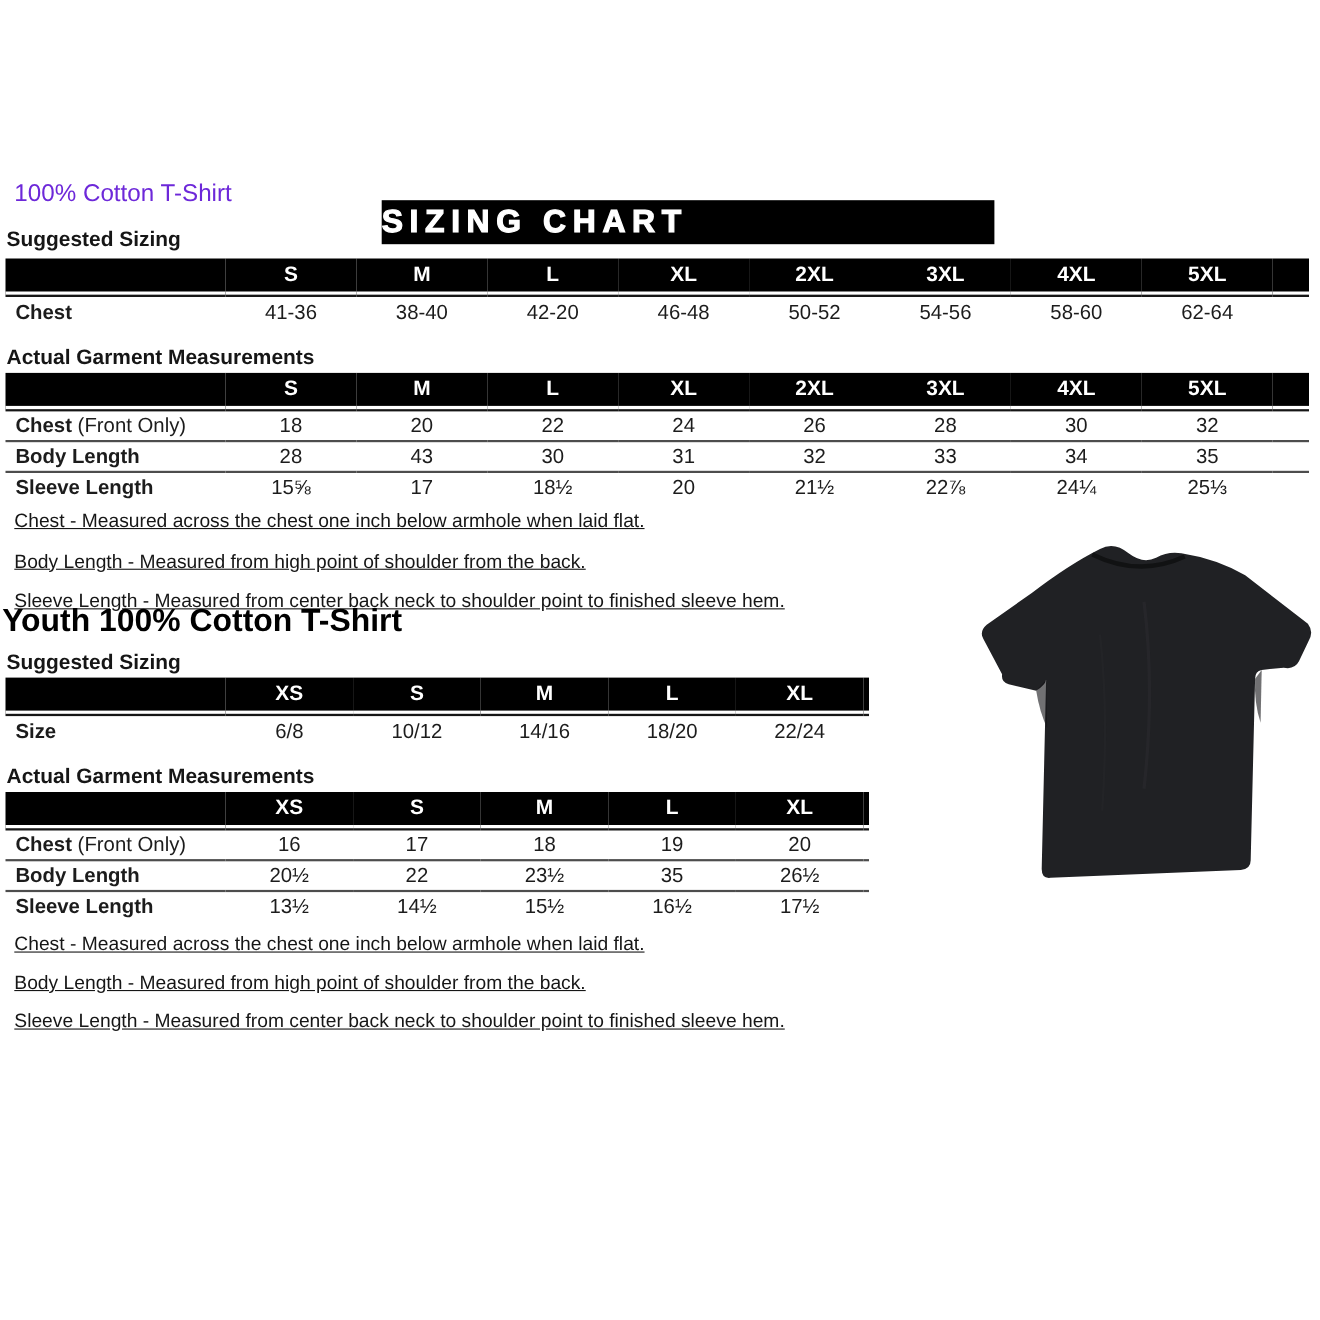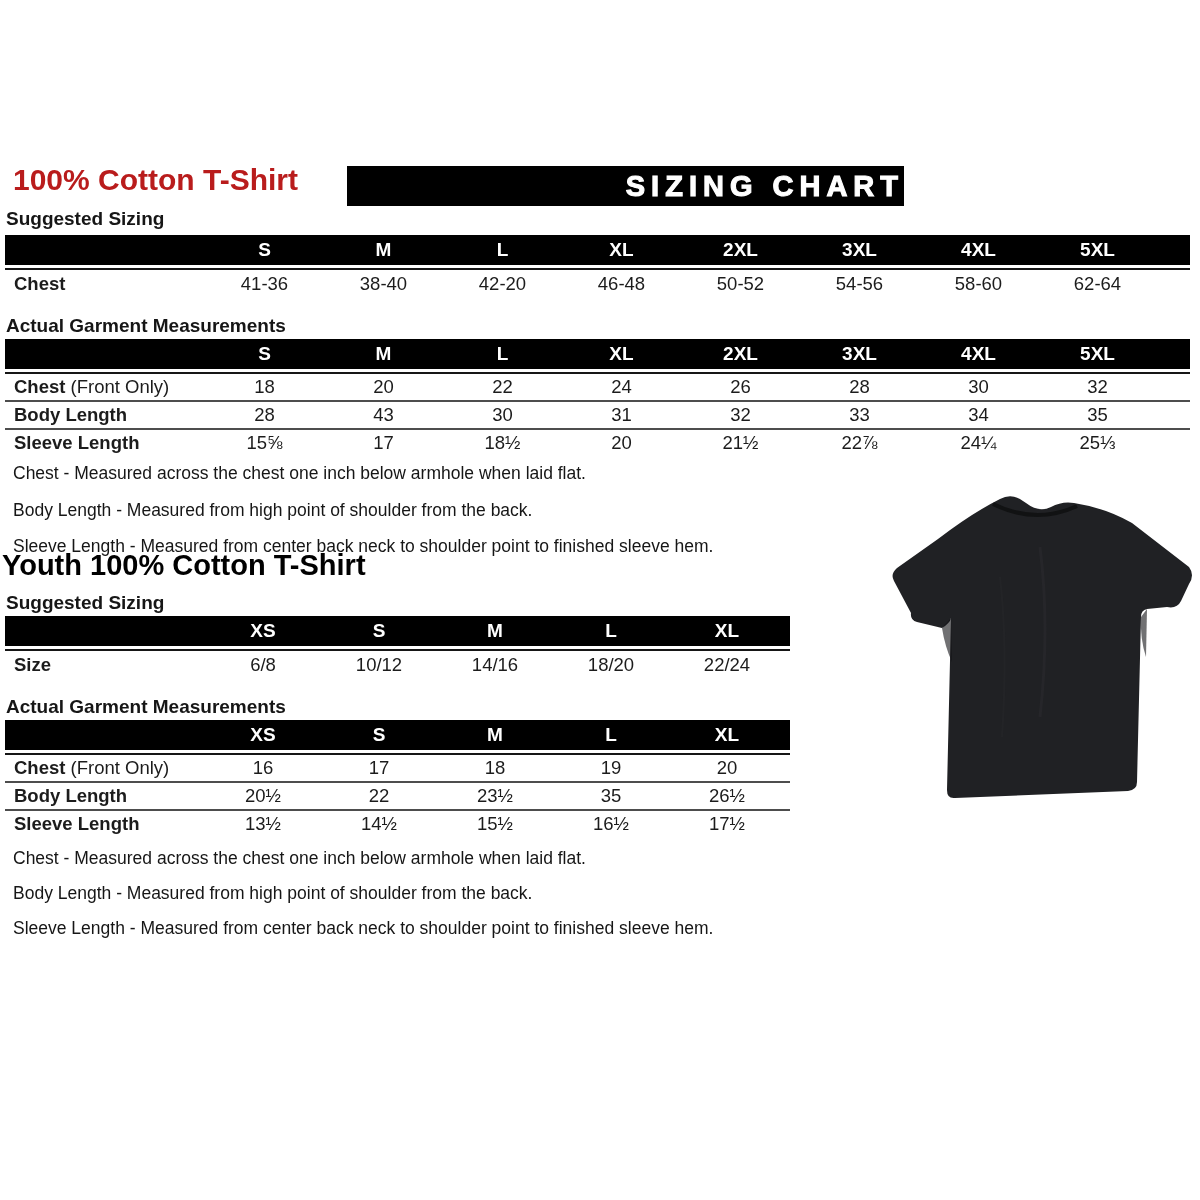--- a/index.html
+++ b/index.html
@@ -1,43 +1,43 @@
 <!DOCTYPE html>
 <html><head>
 <meta charset="utf-8">
 <style>
   html,body{margin:0;padding:0;background:#fff;}
   .sheet{
     position:relative;width:1200px;height:1200px;background:#ffffff;
     font-family:"Liberation Sans","DejaVu Sans",sans-serif;color:#1a1a1a;overflow:hidden;
   }
   .abs{position:absolute;}
-  .page-title{font-size:30px;font-weight:700;color:#b91c1c;white-space:nowrap;}
+  .page-title{font-size:22px;font-weight:400;color:#6d28d9;white-space:nowrap;}
   .youth-title{font-size:29px;font-weight:700;color:#000;white-space:nowrap;}
   .banner{
-    background:#000;color:#fff;text-align:right;font-weight:700;font-size:29px;
-    line-height:40px;letter-spacing:6px;-webkit-text-stroke:1.1px #fff;
+    background:#000;color:#fff;text-align:left;font-weight:700;font-size:29px;
+    line-height:40px;letter-spacing:6px;margin-top:16px;-webkit-text-stroke:1.1px #fff;
   }
   .section-label{font-size:19px;color:#161616;white-space:nowrap;font-weight:bold;}
   table{border-collapse:separate;border-spacing:0;table-layout:fixed;}
   th{
     background:#000;color:#fff;font-weight:700;font-size:19px;height:30px;
     padding:0;text-align:center;border-bottom:3px solid #fff;overflow:hidden;
   }
   td{
     font-size:18.5px;color:#1c1c1c;height:26px;padding:0;text-align:center;
     border-bottom:2px solid #4d4d4d;overflow:hidden;white-space:nowrap;
   }
   tbody tr:first-child td{border-top:2px solid #161616;}
   tbody tr:last-child td{border-bottom:none;}
   td.lbl{text-align:left;padding-left:9px;margin-top:42px;}
   td.lbl .b{font-weight:700;}
   .suggested td{height:27px;}
   .notes{font-size:17.5px;color:#161616;}
-  .notes div{white-space:nowrap;}
+  .notes div{white-space:nowrap;text-decoration:underline;}
   .notes-adult div{line-height:36.5px;}
   .notes-youth div{line-height:35px;}
 </style>
 </head>
 <body>
 
 <div class="sheet">
 
   <div class="abs page-title" style="left:13px;top:163px;">100% Cotton T-Shirt</div>
 

